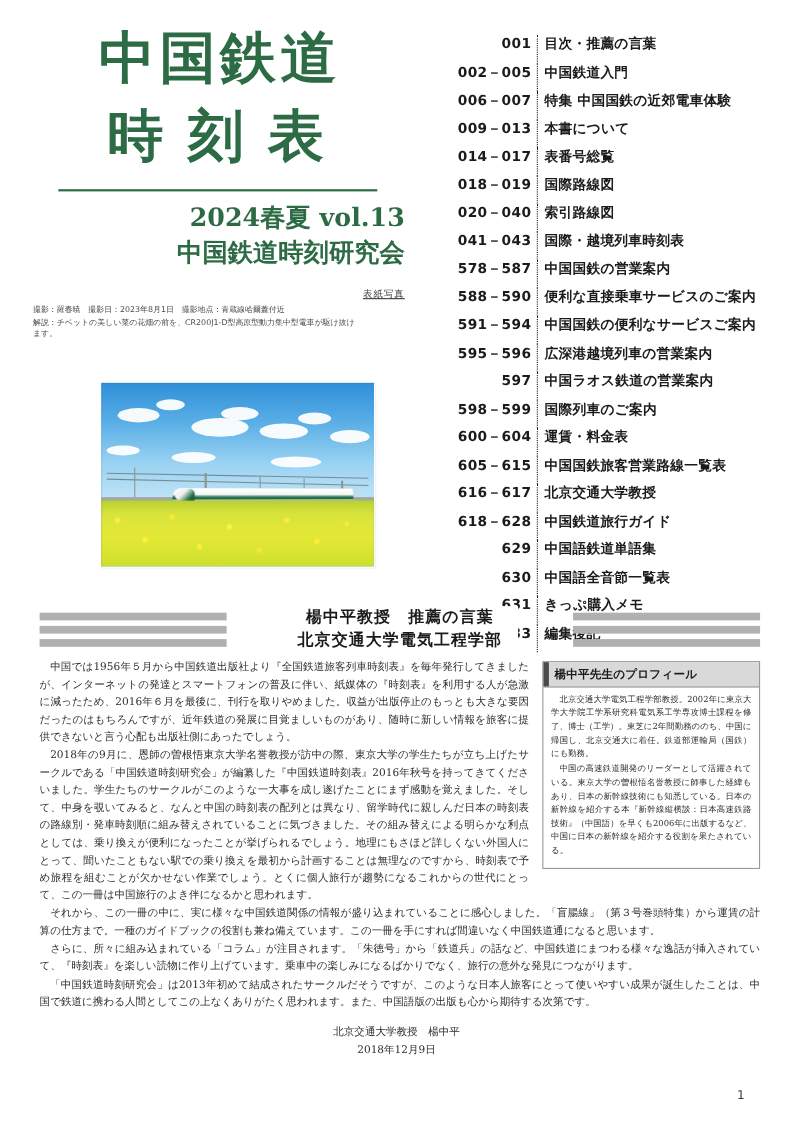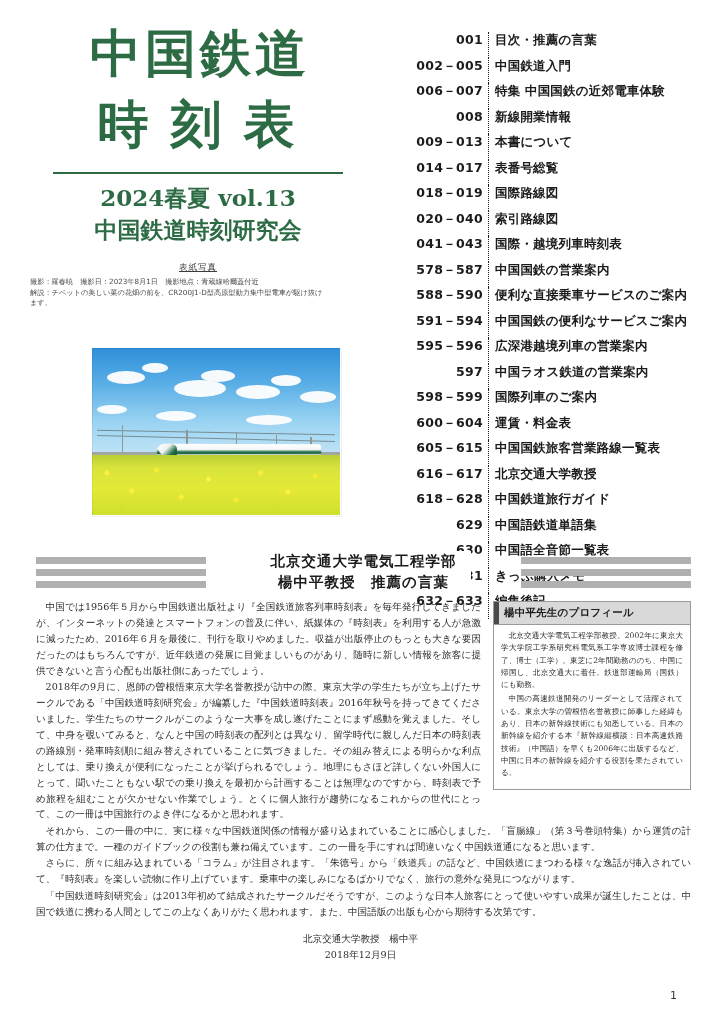--- a/index.html
+++ b/index.html
@@ -56,35 +56,35 @@
     margin-left: 18px;
   }
   .title-rule {
     margin: 22px auto 0 auto;
     width: 290px;
     height: 2px;
     background: #2d6b45;
   }
   .cover-sub {
     color: #2d6b45;
-    text-align: center;
+    text-align: right;
     font-family: "DejaVu Serif", "Liberation Serif", serif;
     font-weight: bold;
     line-height: 1.32;
     margin-top: 9px;
   }
   .cover-sub .sub1 { display:block; font-size: 23px; letter-spacing: 0px; }
   .cover-sub .sub2 { display:block; font-size: 23px; letter-spacing: 0px; margin-top: 2px;}
 
   .credit-wrap {
     margin-top: 16px;
     width: 340px;
   }
   .credit-head {
-    text-align: center;
+    text-align: right;
     font-size: 8.5px;
     color: #3a3a3a;
     text-decoration: underline;
     letter-spacing: 1px;
     margin-bottom: 3px;
   }
   .credit-line {
     font-size: 7.2px;
     color: #4a4a4a;
     line-height: 1.5;
@@ -390,25 +390,20 @@
         <span class="toc-pages">002－005</span>
         <span class="toc-sep"></span>
         <span class="toc-label">中国鉄道入門</span>
       </div>
       <div class="toc-row">
         <span class="toc-pages">006－007</span>
         <span class="toc-sep"></span>
         <span class="toc-label">特集 中国国鉄の近郊電車体験</span>
       </div>
       <div class="toc-row">
-        <span class="toc-pages">008</span>
-        <span class="toc-sep"></span>
-        <span class="toc-label">新線開業情報</span>
-      </div>
-      <div class="toc-row">
         <span class="toc-pages">009－013</span>
         <span class="toc-sep"></span>
         <span class="toc-label">本書について</span>
       </div>
       <div class="toc-row">
         <span class="toc-pages">014－017</span>
         <span class="toc-sep"></span>
         <span class="toc-label">表番号総覧</span>
       </div>
       <div class="toc-row">
@@ -506,22 +501,22 @@
         <div class="bar"></div>
         <div class="bar"></div>
         <div class="bar"></div>
       </div>
       <div class="bars-right">
         <div class="bar"></div>
         <div class="bar"></div>
         <div class="bar"></div>
       </div>
       <div class="head-text">
+        <div>楊中平教授　推薦の言葉</div>
         <div>北京交通大学電気工程学部</div>
-        <div>楊中平教授　推薦の言葉</div>
       </div>
     </div>
 
     <div class="article-body">
 
       <div class="profile-box">
         <div class="profile-head">楊中平先生のプロフィール</div>
         <div class="profile-text">
           <p>北京交通大学電気工程学部教授。2002年に東京大学大学院工学系研究科電気系工学専攻博士課程を修了、博士（工学）。東芝に2年間勤務ののち、中国に帰国し、北京交通大に着任。鉄道部運輸局（国鉄）にも勤務。</p>
           <p>中国の高速鉄道開発のリーダーとして活躍されている。東京大学の曽根悟名誉教授に師事した経緯もあり、日本の新幹線技術にも知悉している。日本の新幹線を紹介する本『新幹線縦横談：日本高速鉄路技術』（中国語）を早くも2006年に出版するなど、中国に日本の新幹線を紹介する役割を果たされている。</p>

